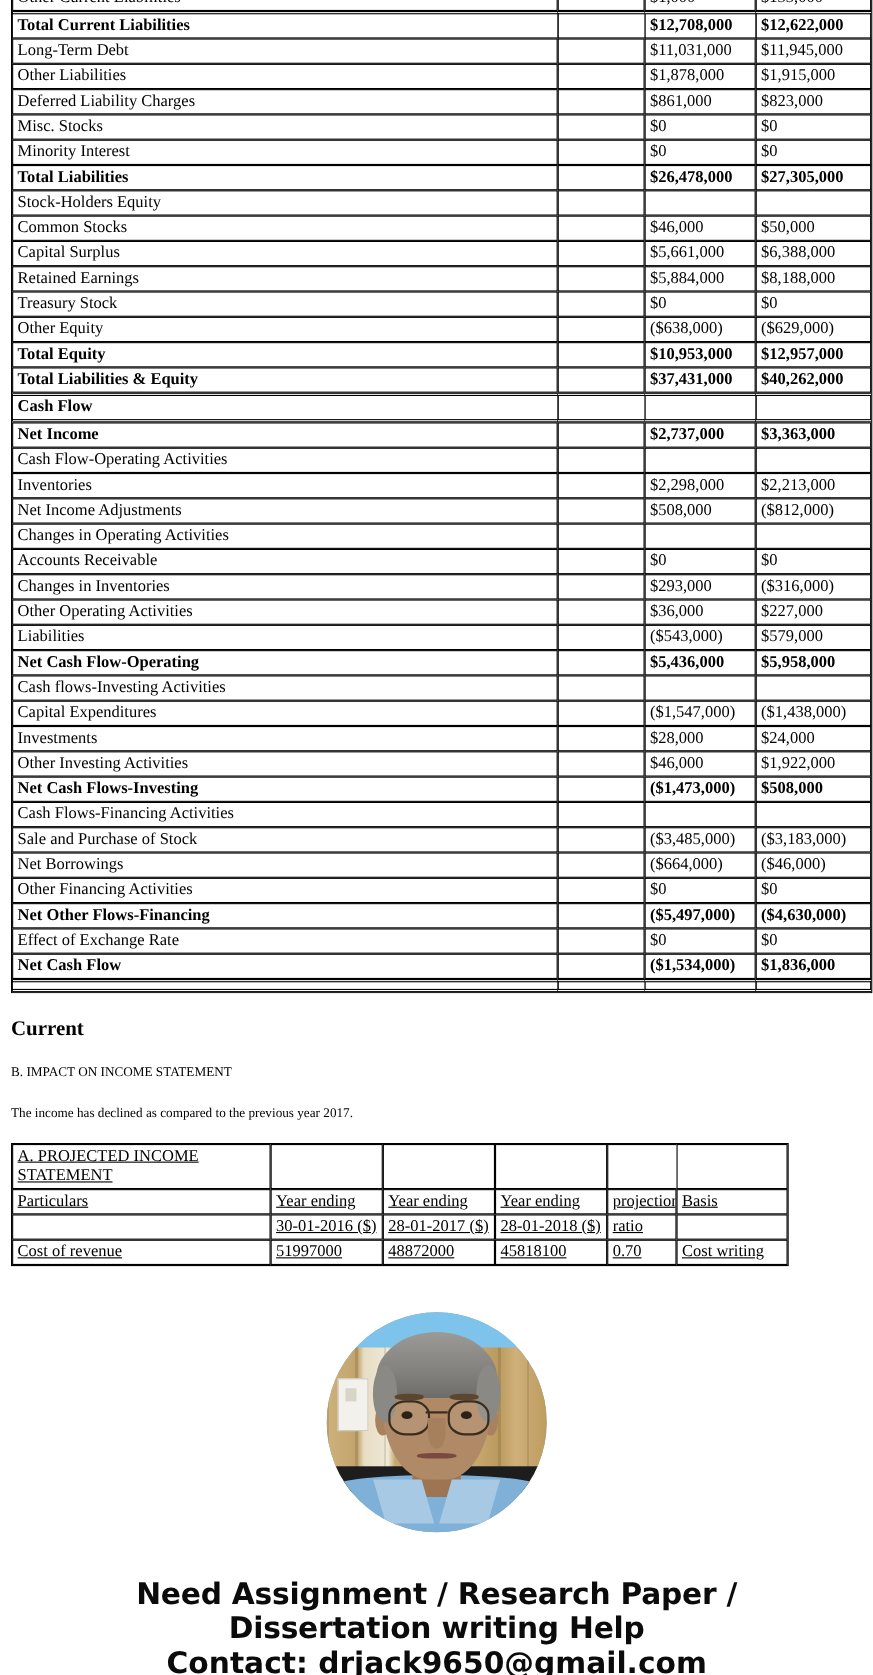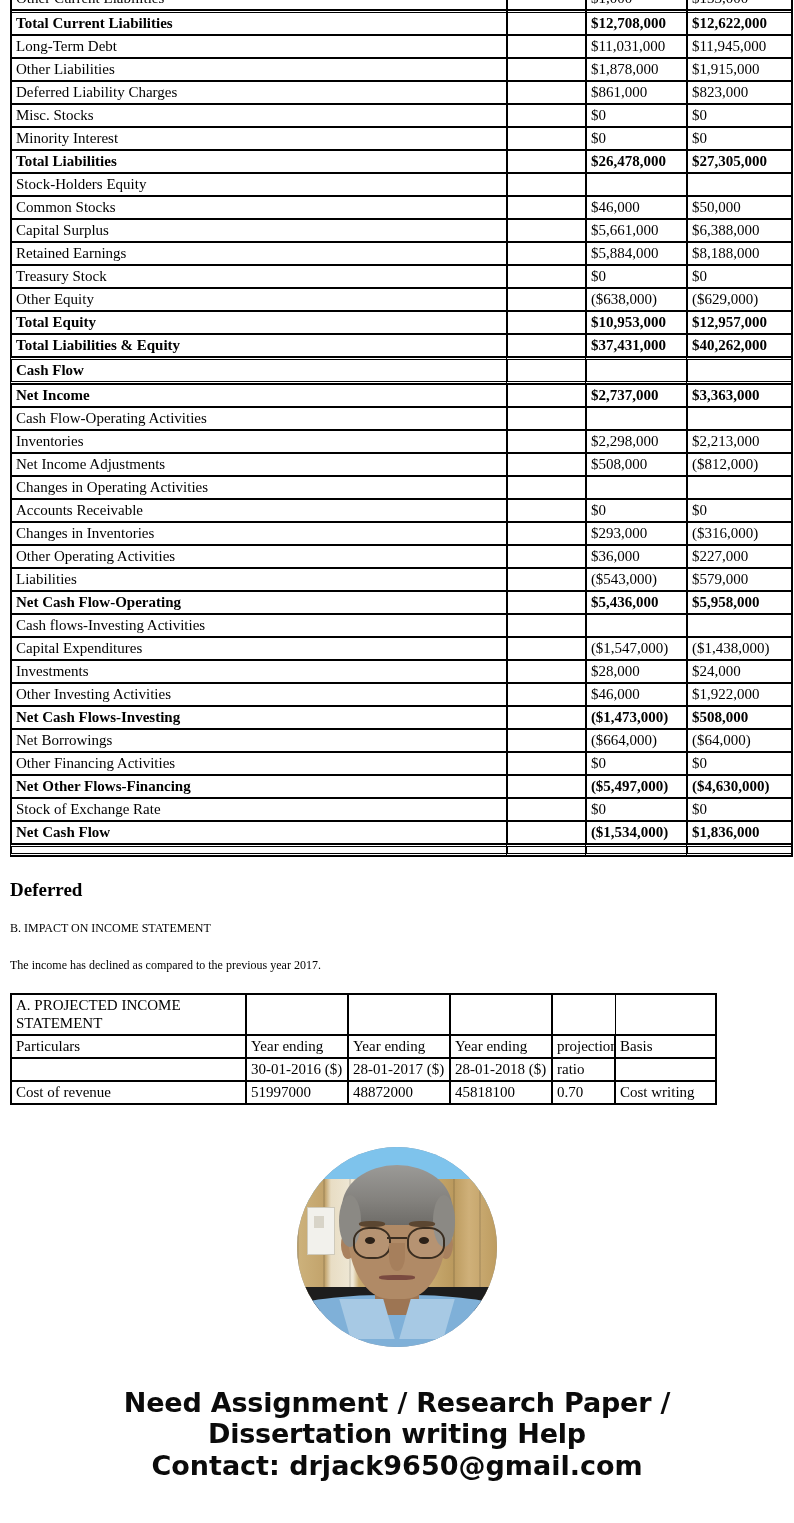--- a/index.html
+++ b/index.html
@@ -94,20 +94,21 @@
     margin: 0 0 18px 0;
     padding: 0;
   }
 
   
   .proj-wrap {
     margin: 0 0 0 10px;
     width: 784px;
     overflow: hidden;
     height: 128px;       
+    text-decoration: underline;
   }
   table.proj {
     border-collapse: separate;
     border-spacing: 0;
     table-layout: fixed;
     width: 705px;
     border: 1px solid #000;
     background: #fff;
   }
   table.proj col.p-particulars { width: 235px; }
@@ -461,39 +462,51 @@
             <td>$46,000</td>
             <td>$1,922,000</td>
           </tr>
           <tr class="r ">
             <td class="b">Net Cash Flows-Investing</td>
             <td></td>
             <td class="b">($1,473,000)</td>
             <td class="b">$508,000</td>
           </tr>
           <tr class="r ">
+            <td>Cash Flows-Financing Activities</td>
+            <td></td>
+            <td></td>
+            <td></td>
+          </tr>
+          <tr class="r ">
+            <td>Sale and Purchase of Stock</td>
+            <td></td>
+            <td>($3,485,000)</td>
+            <td>($3,183,000)</td>
+          </tr>
+          <tr class="r ">
             <td>Net Borrowings</td>
             <td></td>
             <td>($664,000)</td>
-            <td>($64,000)</td>
+            <td>($46,000)</td>
           </tr>
           <tr class="r ">
             <td>Other Financing Activities</td>
             <td></td>
             <td>$0</td>
             <td>$0</td>
           </tr>
           <tr class="r ">
             <td class="b">Net Other Flows-Financing</td>
             <td></td>
             <td class="b">($5,497,000)</td>
             <td class="b">($4,630,000)</td>
           </tr>
           <tr class="r ">
-            <td>Stock of Exchange Rate</td>
+            <td>Effect of Exchange Rate</td>
             <td></td>
             <td>$0</td>
             <td>$0</td>
           </tr>
           <tr class="r ">
             <td class="b">Net Cash Flow</td>
             <td></td>
             <td class="b">($1,534,000)</td>
             <td class="b">$1,836,000</td>
           </tr>
@@ -501,21 +514,21 @@
             <td></td>
             <td></td>
             <td></td>
             <td></td>
           </tr>
         </tbody>
     </table>
   </div>
 
   <div class="prose">
-    <h2 class="sol-heading">Deferred</h2>
+    <h2 class="sol-heading">Current</h2>
     <p class="para">B. IMPACT ON INCOME STATEMENT</p>
     <p class="para">The income has declined as compared to the previous year 2017.</p>
   </div>
 
   <div class="proj-wrap">
     <table class="proj">
       <colgroup>
         <col class="p-particulars">
           <col class="p-year">
           <col class="p-year">

